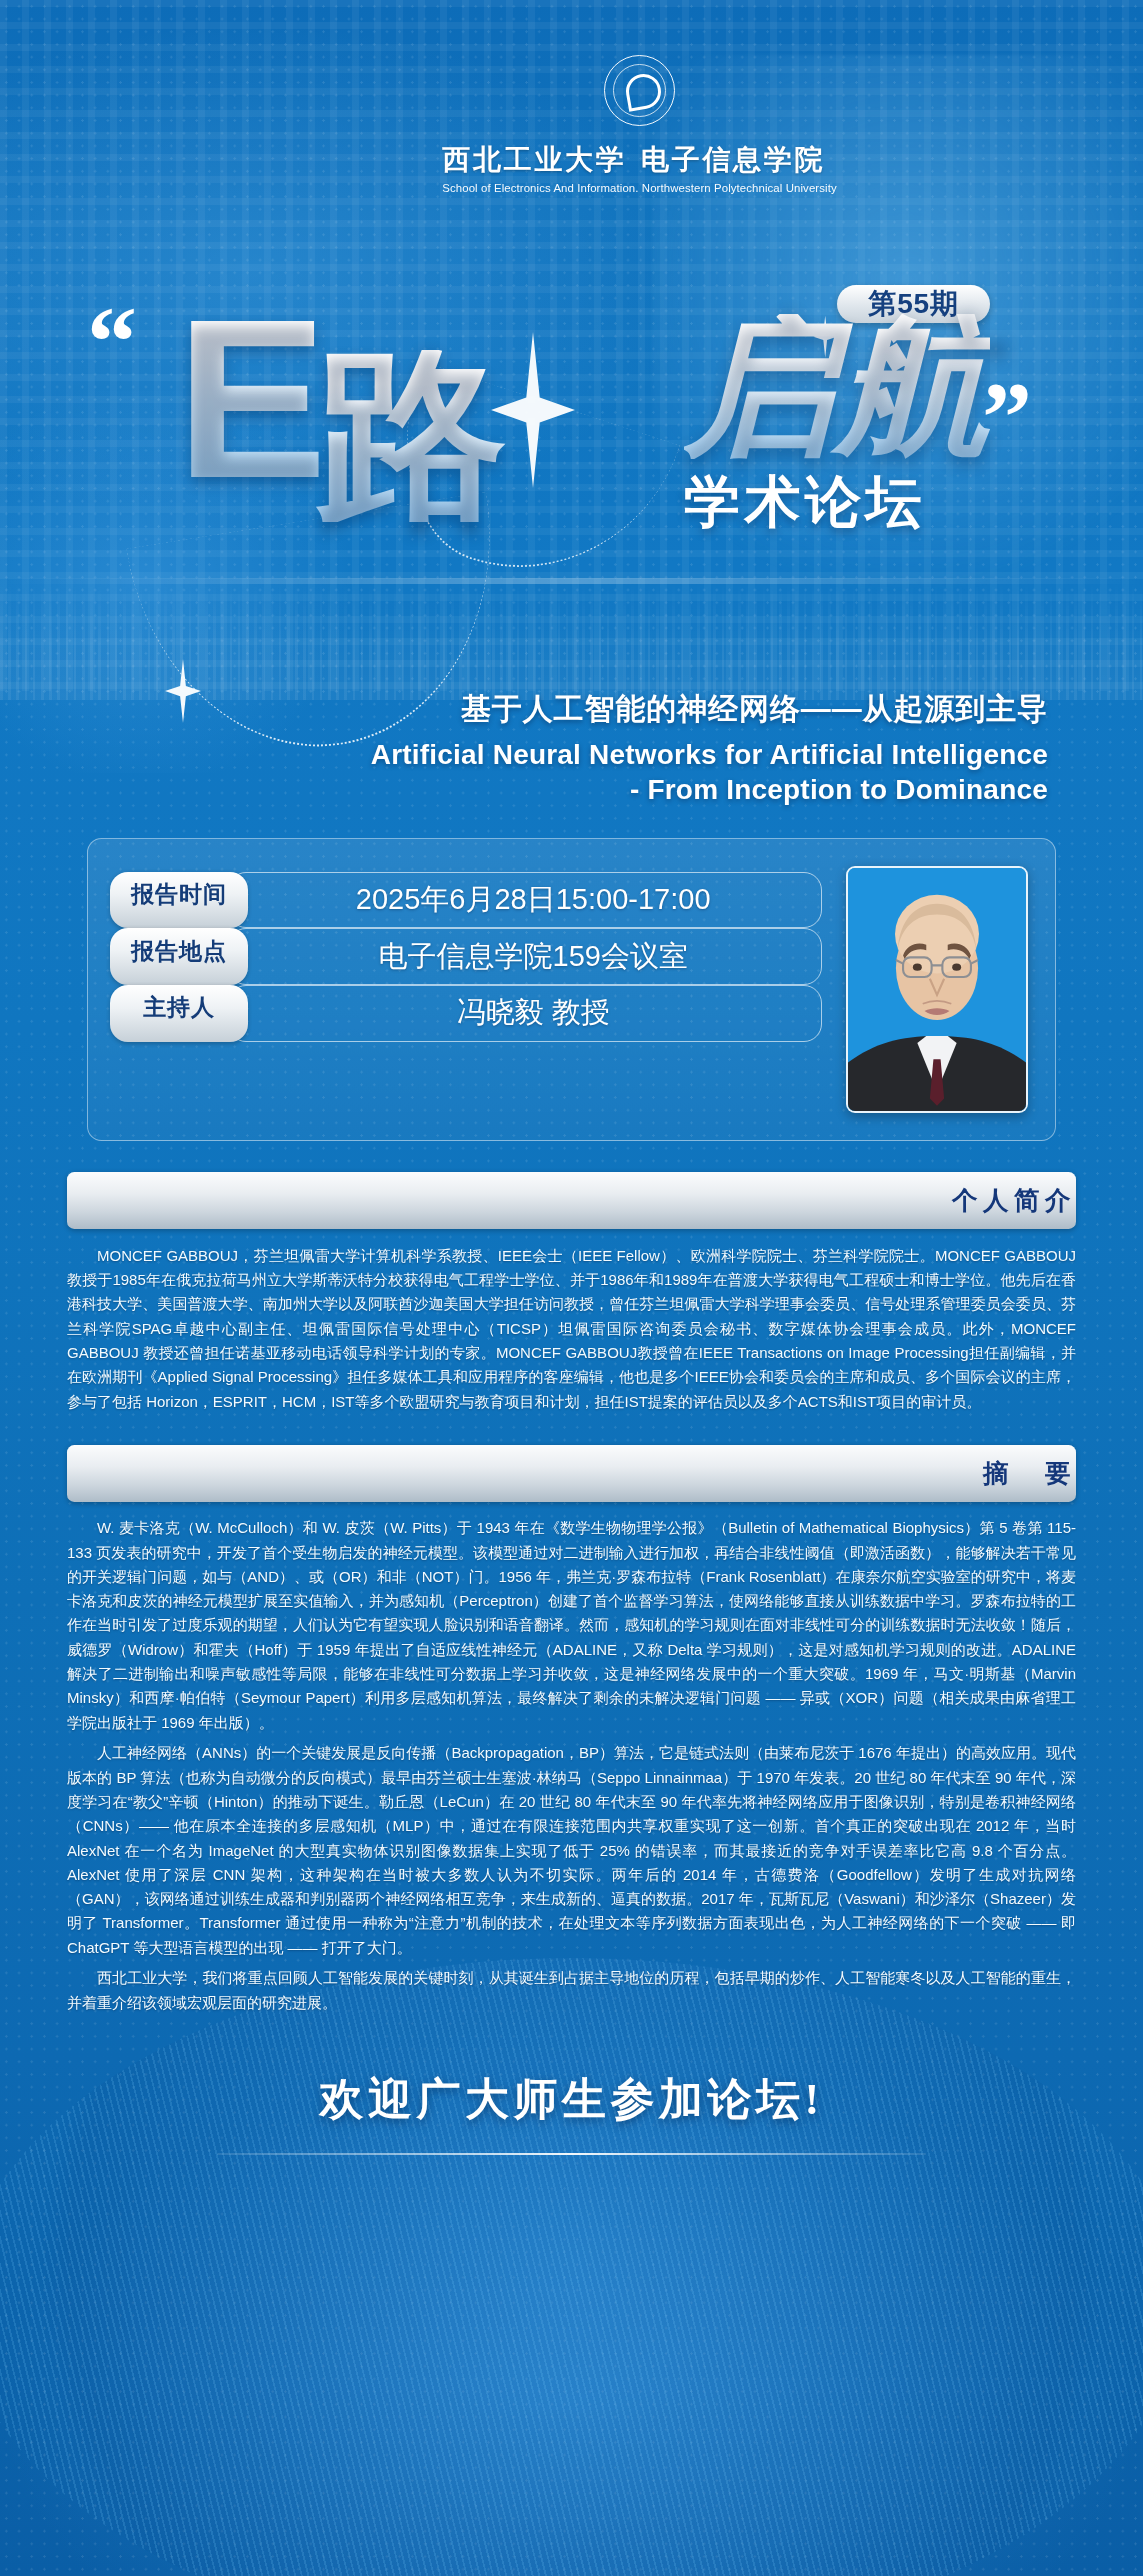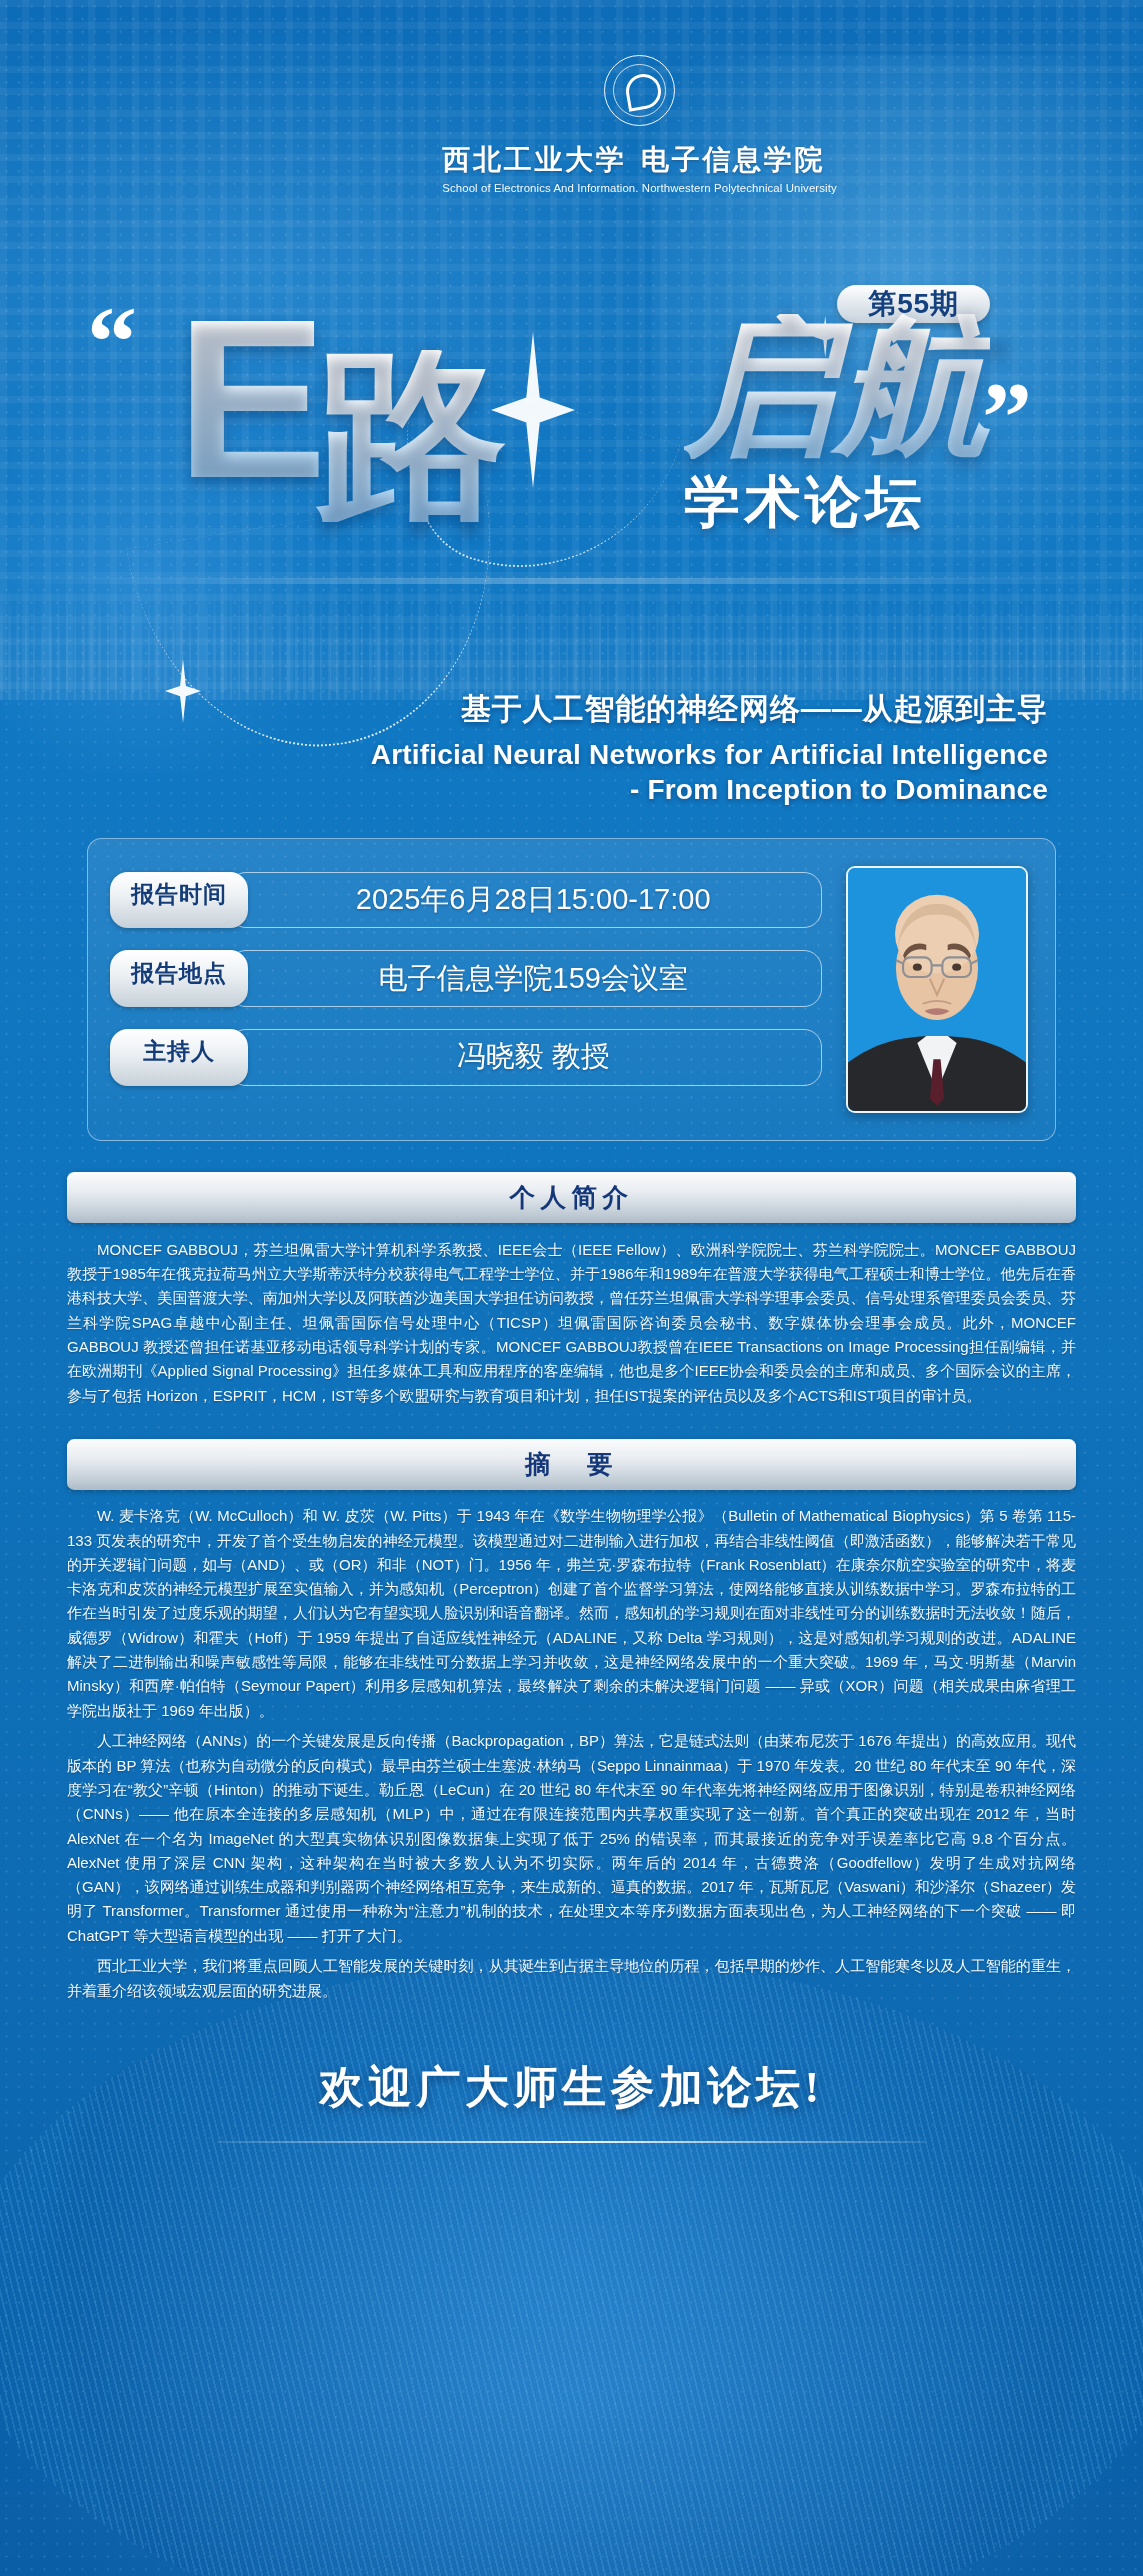--- a/index.html
+++ b/index.html
@@ -164,21 +164,21 @@
 
   
   .info-card{
     position:relative; z-index:6; margin:31px 87px 0;
     border:0.9px solid rgba(255,255,255,.45);
     border-radius:14.5px;
     background:linear-gradient(180deg, rgba(255,255,255,.10), rgba(255,255,255,.04));
     padding:27px 27px 27px 22px;
     display:flex; gap:23.6px; align-items:flex-start;
   }
-  .info-rows{ flex:1 1 auto; display:flex; flex-direction:column; gap:22px; padding-top:5.5px; }
+  .info-rows{ flex:1 1 auto; display:flex; flex-direction:column; padding-top:5.5px; }
   .info-row{ display:flex; align-items:stretch; }
   .info-label{
     flex:0 0 138px;
     background:linear-gradient(180deg,#ffffff 0%,#eef2f5 40%,#c6d0d8 100%);
     color:#143c78; font-weight:bold; font-size:23px; letter-spacing:0.9px;
     border-radius:18px; text-align:center; padding:7.3px 0;
     box-shadow:0 1.8px 4.5px rgba(0,0,0,.22);
     position:relative; z-index:2;
   }
   .info-value{
@@ -194,23 +194,23 @@
     flex:0 0 182px; height:247px; border-radius:9px; overflow:hidden;
     border:2.7px solid rgba(255,255,255,.9);
     box-shadow:0 3.6px 11px rgba(0,0,0,.28);
     background:#1e90d8; position:relative;
   }
   .photo svg{ display:block; width:100%; height:100%; }
 
   
   .section{ position:relative; z-index:6; margin:31px 67px 0; }
   .sec-head{
-    height:51px; border-radius:7.3px;
+    height:57px; border-radius:7.3px;
     background:linear-gradient(180deg,#fbfcfd 0%,#e9edf1 38%,#cdd6de 70%,#aebcc8 100%);
-    display:flex; align-items:center; justify-content:center;
+    display:flex; align-items:center; justify-content:flex-end;
     box-shadow:0 1.8px 5.5px rgba(0,0,0,.24);
   }
   .sec-head span{
     color:#14377a; font-weight:bold; font-size:25.5px; letter-spacing:5.5px;
   }
   .sec-body{
     margin-top:14.5px; font-size:15px; line-height:1.62;
     text-align:justify; text-justify:inter-ideograph;
     color:#f3fbff; text-shadow:0 0.9px 1.8px rgba(0,20,50,.35);
   }

